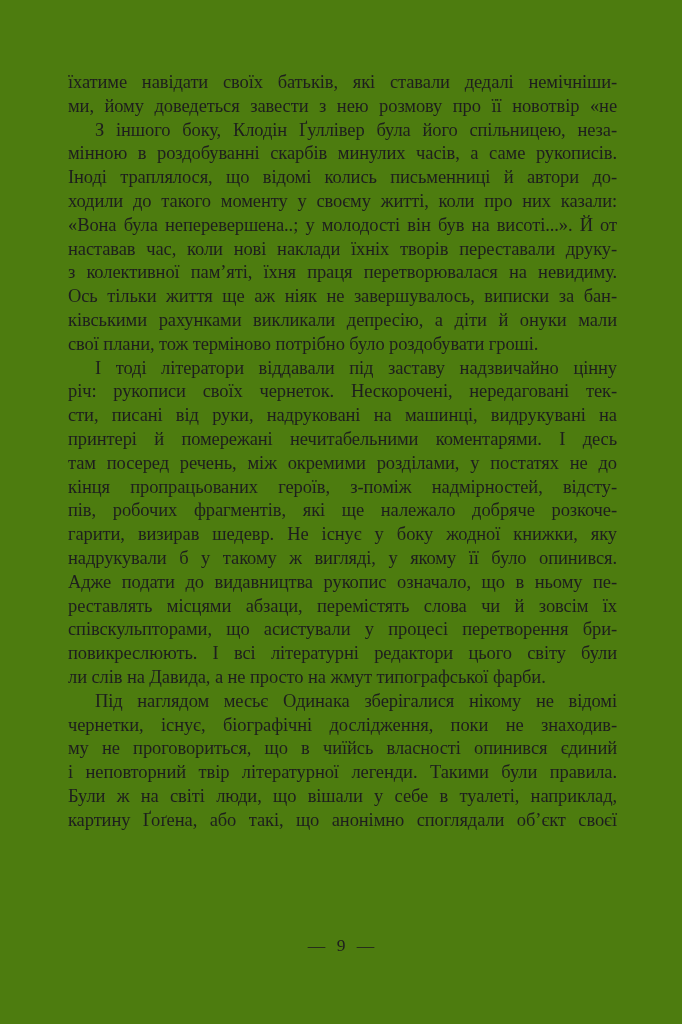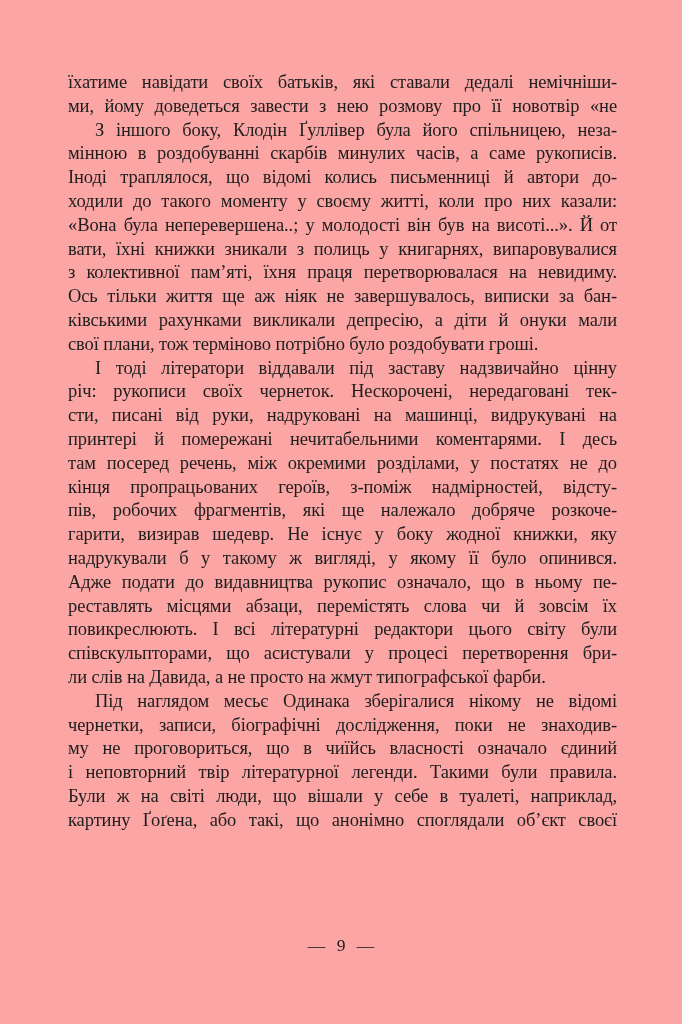--- a/index.html
+++ b/index.html
@@ -4,21 +4,21 @@
 <style>
   html, body {
     margin: 0;
     padding: 0;
     background: #fdfdfc;
   }
   .page {
     position: relative;
     width: 682px;
     height: 1024px;
-    background: #fca5a5;
+    background: #4d7c0f;
     overflow: hidden;
     font-family: "Liberation Serif", "DejaVu Serif", serif;
     color: #1e1e1e;
   }
   .text-block {
     position: absolute;
     left: 68px;
     top: 71px;
     width: 549px;
   }
@@ -53,42 +53,42 @@
 
 <div class="page">
   <div class="text-block">
       <div class="line">їхатиме навідати своїх батьків, які ставали дедалі немічніши-</div>
       <div class="line">ми, йому доведеться завести з нею розмову про її новотвір «не</div>
       <div class="line indent">З іншого боку, Клодін Ґуллівер була його спільницею, неза-</div>
       <div class="line">мінною в роздобуванні скарбів минулих часів, а саме рукописів.</div>
       <div class="line">Іноді траплялося, що відомі колись письменниці й автори до-</div>
       <div class="line">ходили до такого моменту у своєму житті, коли про них казали:</div>
       <div class="line">«Вона була неперевершена..; у молодості він був на висоті...». Й от</div>
-      <div class="line">вати, їхні книжки зникали з полиць у книгарнях, випаровувалися</div>
+      <div class="line">наставав час, коли нові наклади їхніх творів переставали друку-</div>
       <div class="line">з колективної пам’яті, їхня праця перетворювалася на невидиму.</div>
       <div class="line">Ось тільки життя ще аж ніяк не завершувалось, виписки за бан-</div>
       <div class="line">ківськими рахунками викликали депресію, а діти й онуки мали</div>
       <div class="line para-end">свої плани, тож терміново потрібно було роздобувати гроші.</div>
       <div class="line indent">І тоді літератори віддавали під заставу надзвичайно цінну</div>
       <div class="line">річ: рукописи своїх чернеток. Нескорочені, нередаговані тек-</div>
       <div class="line">сти, писані від руки, надруковані на машинці, видрукувані на</div>
       <div class="line">принтері й помережані нечитабельними коментарями. І десь</div>
       <div class="line">там посеред речень, між окремими розділами, у постатях не до</div>
       <div class="line">кінця пропрацьованих героїв, з-поміж надмірностей, відсту-</div>
       <div class="line">пів, робочих фрагментів, які ще належало добряче розкоче-</div>
       <div class="line">гарити, визирав шедевр. Не існує у боку жодної книжки, яку</div>
       <div class="line">надрукували б у такому ж вигляді, у якому її було опинився.</div>
       <div class="line">Адже подати до видавництва рукопис означало, що в ньому пе-</div>
       <div class="line">реставлять місцями абзаци, перемістять слова чи й зовсім їх</div>
+      <div class="line">співскульпторами, що асистували у процесі перетворення бри-</div>
       <div class="line">повикреслюють. І всі літературні редактори цього світу були</div>
-      <div class="line">співскульпторами, що асистували у процесі перетворення бри-</div>
       <div class="line para-end">ли слів на Давида, а не просто на жмут типографської фарби.</div>
       <div class="line indent">Під наглядом месьє Одинака зберігалися нікому не відомі</div>
-      <div class="line">чернетки, записи, біографічні дослідження, поки не знаходив-</div>
-      <div class="line">му не проговориться, що в чиїйсь власності означало єдиний</div>
+      <div class="line">чернетки, існує, біографічні дослідження, поки не знаходив-</div>
+      <div class="line">му не проговориться, що в чиїйсь власності опинився єдиний</div>
       <div class="line">і неповторний твір літературної легенди. Такими були правила.</div>
       <div class="line">Були ж на світі люди, що вішали у себе в туалеті, наприклад,</div>
       <div class="line">картину Ґоґена, або такі, що анонімно споглядали об’єкт своєї</div>
     </div>
   <div class="footer">
     <span>— 9 —</span>
   </div>
 </div>
 
 </body></html>

